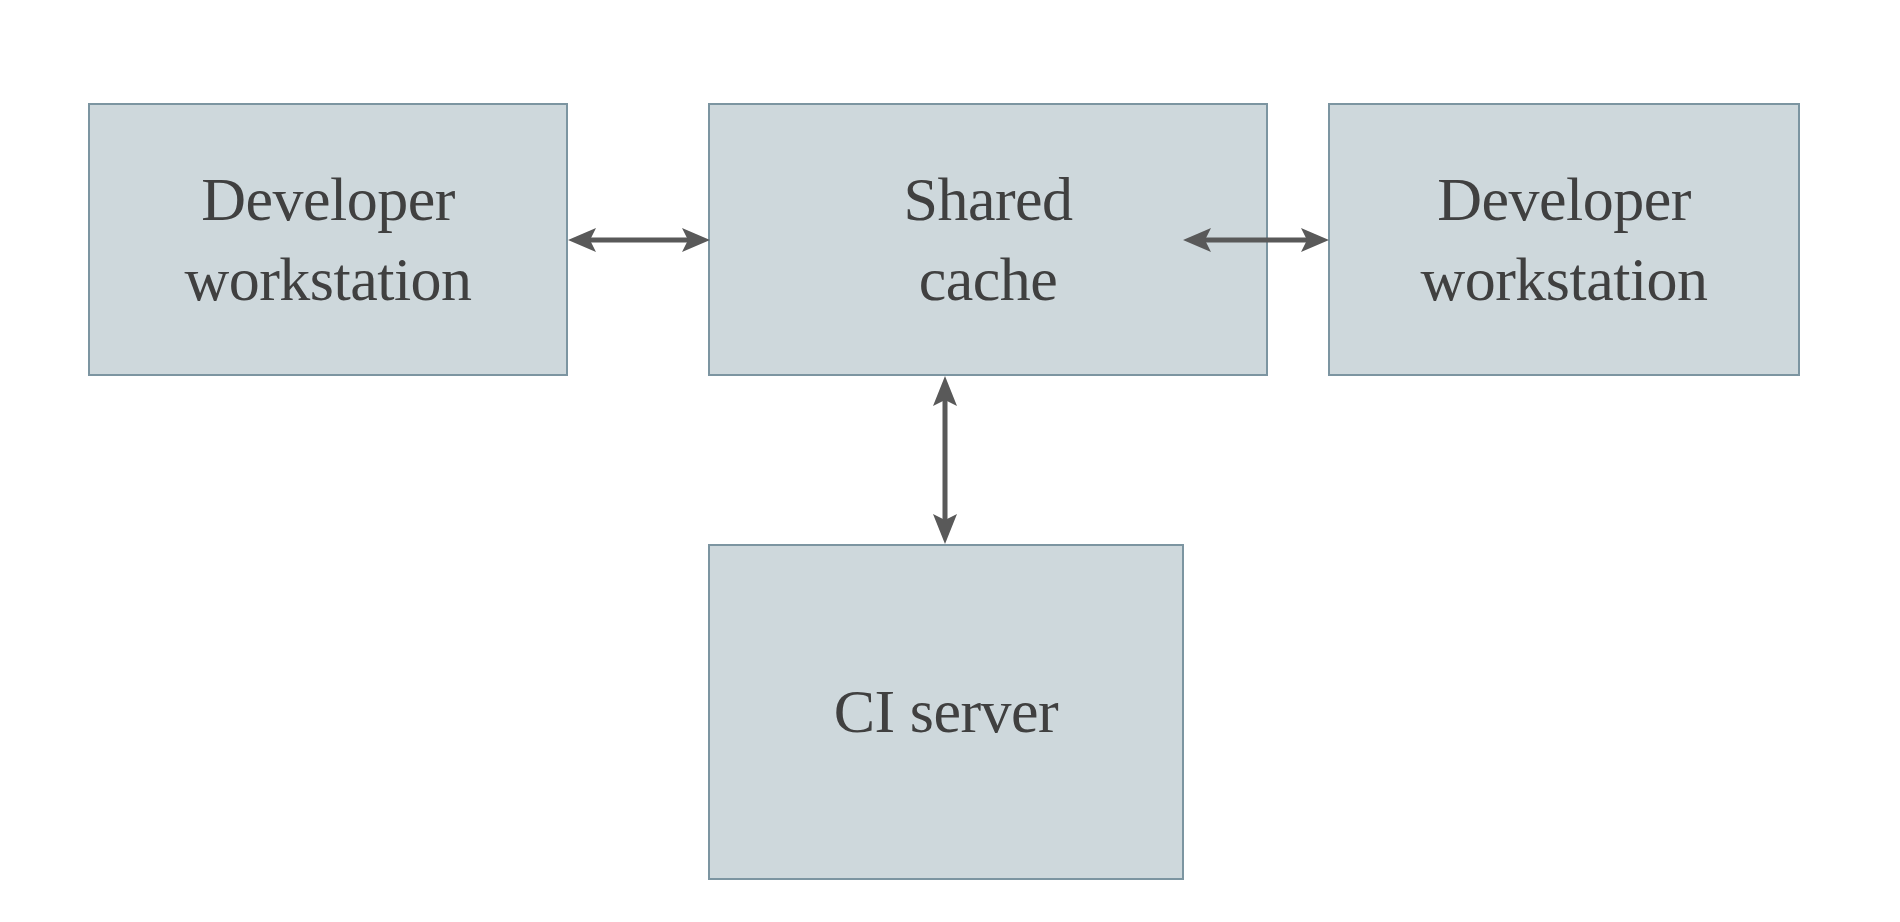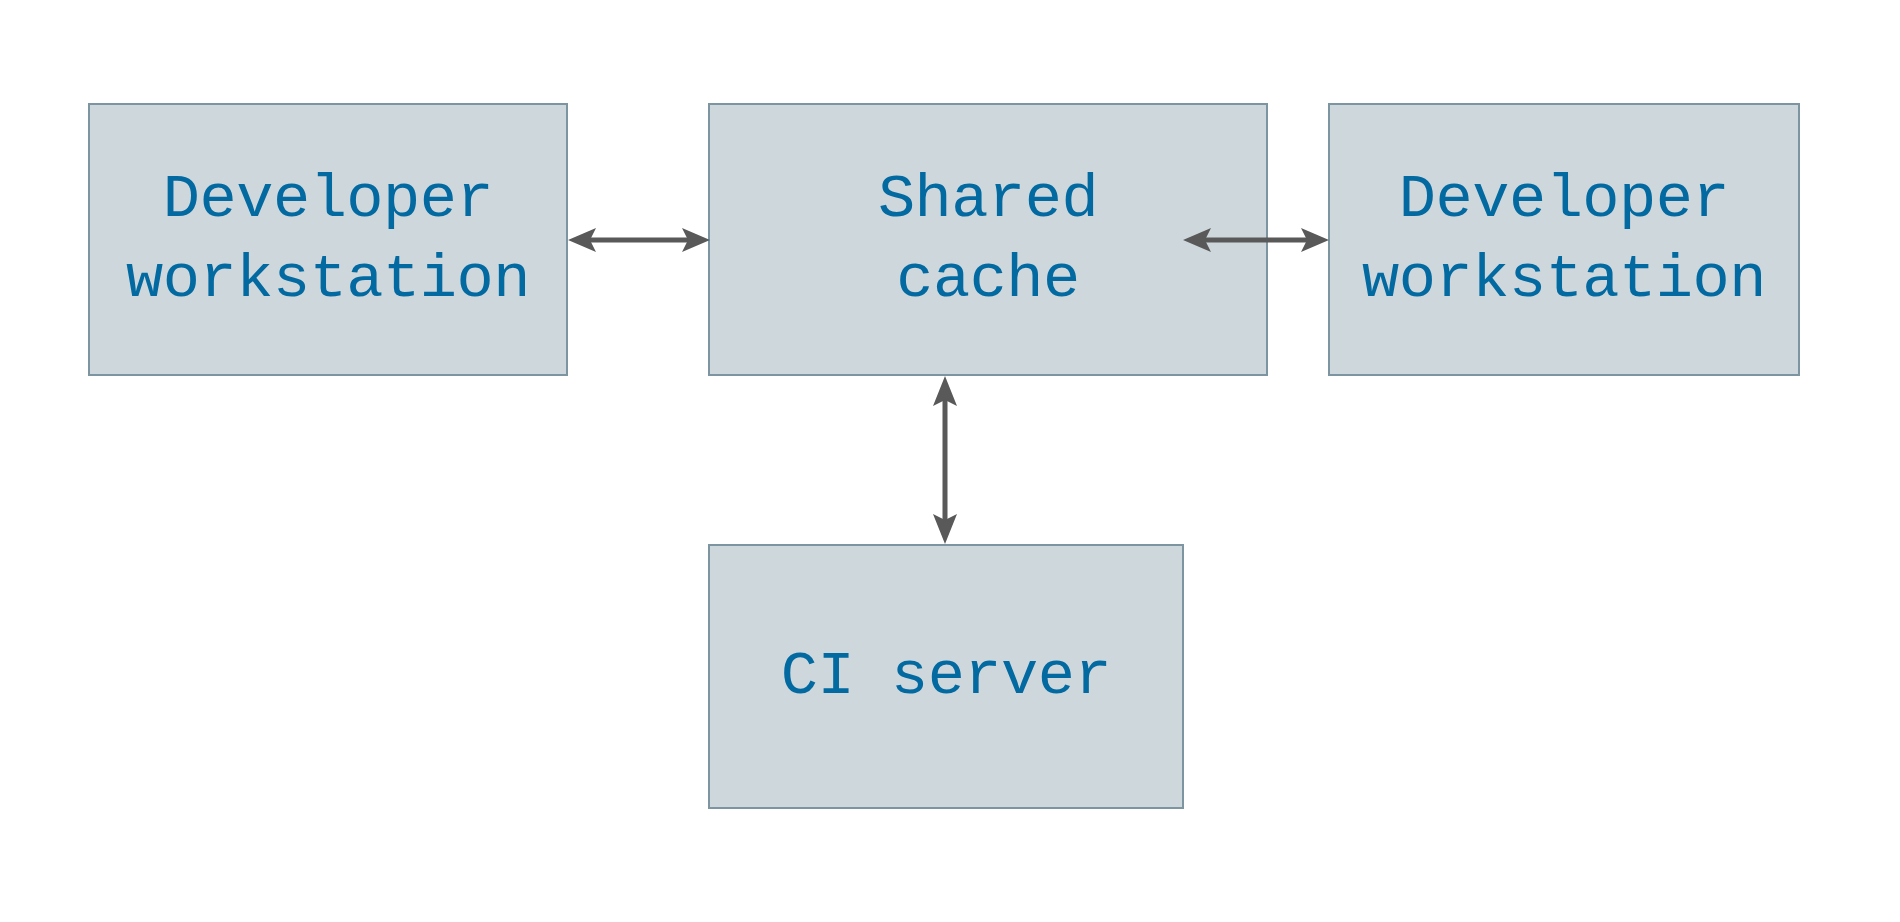--- a/index.html
+++ b/index.html
@@ -22,36 +22,36 @@
     position: absolute;
     box-sizing: border-box;
     background: #ced8dc;
     border: 2px solid #7c95a1;
     display: flex;
     align-items: center;
     justify-content: center;
     text-align: center;
   }
   .node-label {
-    font-family: Liberation Mono, monospace;
+    font-family: Liberation Serif, serif;
     font-size: 62px;
     line-height: 1.28;
-    color: #0369a1;
+    color: #404040;
     letter-spacing: -0.5px;
     white-space: pre-line;
     padding: 0 8px;
   }
   .edge {
     position: absolute;
     overflow: visible;
   }
   #node-dev-left  { left: 88px;  top: 103px; width: 480px; height: 273px; }
   #node-cache     { left: 708px; top: 103px; width: 560px; height: 273px; }
   #node-dev-right { left: 1328px; top: 103px; width: 472px; height: 273px; }
-  #node-ci        { left: 708px; top: 544px; width: 476px; height: 265px; }
+  #node-ci        { left: 708px; top: 544px; width: 476px; height: 336px; }
 
   #edge-left  { left: 566px;  top: 216px; width: 146px; height: 48px; }
   #edge-right { left: 1181px; top: 216px; width: 150px; height: 48px; }
   #edge-down  { left: 921px;  top: 374px; width: 48px;  height: 172px; }
 </style>
 </head>
 <body>
 
 <div id="canvas">
 

